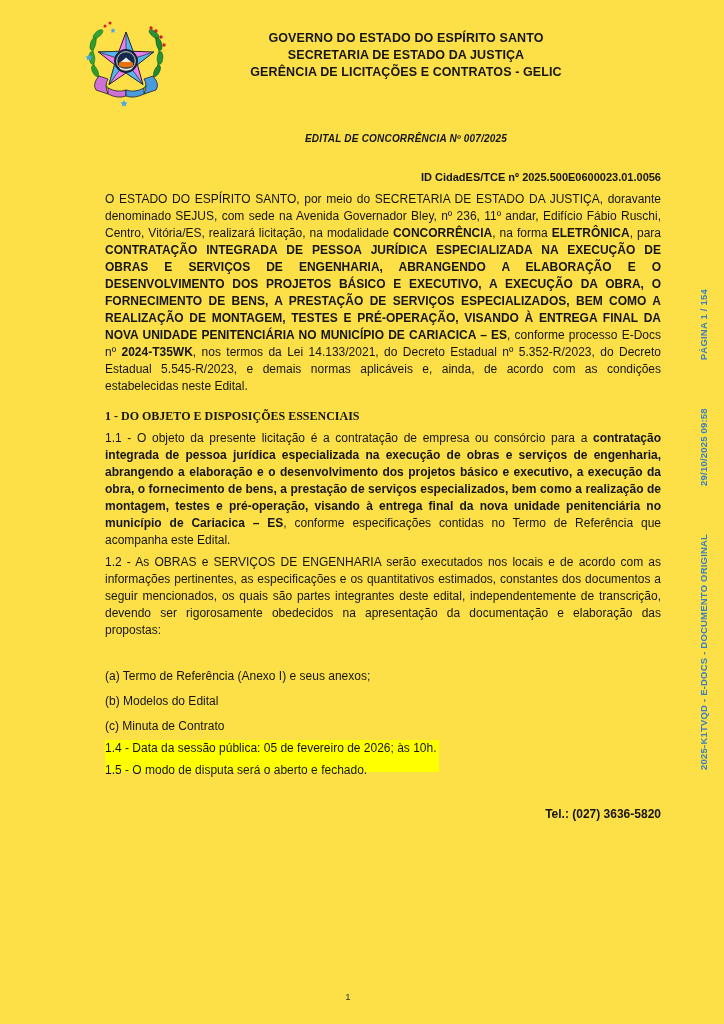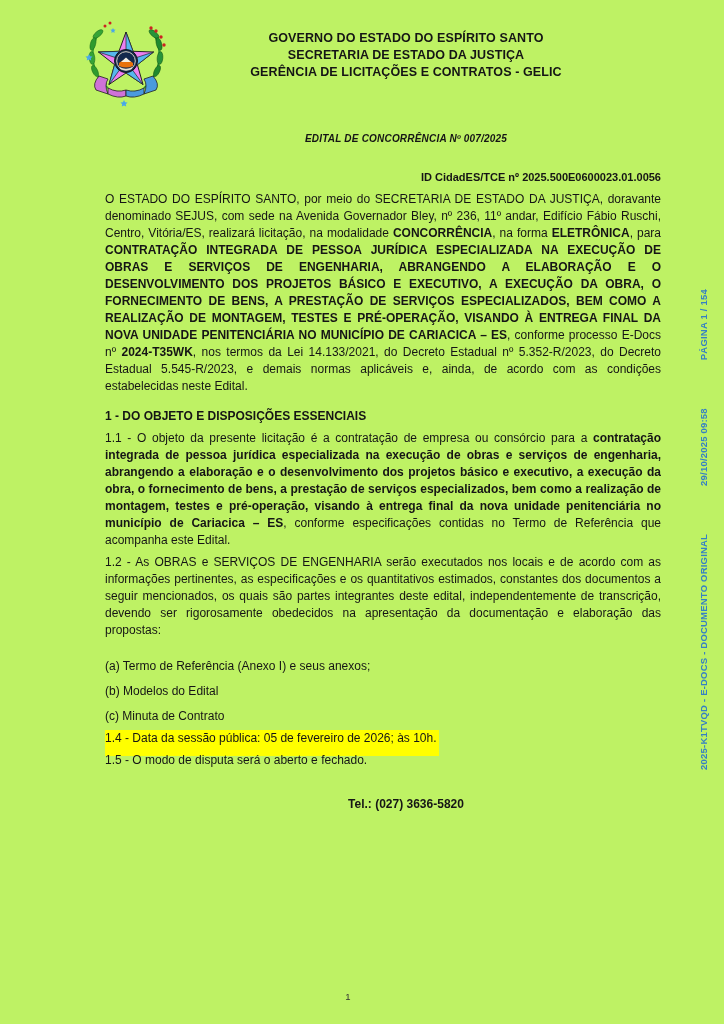--- a/index.html
+++ b/index.html
@@ -5,21 +5,21 @@
   html, body { margin: 0; padding: 0; }
   body {
     width: 724px; height: 1024px;
     background: #ffffff;
     font-family: "Liberation Sans", "DejaVu Sans", sans-serif;
     color: #151515;
   }
   .page {
     position: relative;
     width: 724px; height: 1024px;
-    background: #bef264;
+    background: #fde047;
     overflow: hidden;
   }
   .logo {
     position: absolute;
     left: 78px; top: 16px;
     width: 96px; height: 92px;
   }
   .content {
     position: absolute;
     left: 105px; top: 30px;
@@ -54,36 +54,37 @@
     margin: 5px 0 0 0;
     font-size: 12px;
     line-height: 17px;
   }
   .justify { text-align: justify; }
   .section-heading {
     margin: 13px 0 0 0;
     font-size: 12px;
     line-height: 17px;
     font-weight: bold;
+    font-family: Liberation Serif, serif;
   }
   .list-item {
     margin: 8px 0 0 0;
     font-size: 12px;
     line-height: 17px;
   }
-  .list-item.first { margin-top: 19px; }
+  .list-item.first { margin-top: 29px; }
   b { font-weight: bold; }
   mark.hl {
     background: #ffff00;
     color: #151515;
-    padding: 1px 2px 11px 0;
+    padding: 1px 2px 17px 0;
   }
   .tel {
     margin-top: 28px;
-    text-align: center;
+    text-align: right;
     font-weight: bold;
     font-size: 12px;
     padding-left: 46px;
   }
   .page-number {
     position: absolute;
     left: 0; top: 991px;
     width: 696px;
     text-align: center;
     font-size: 9.5px;

